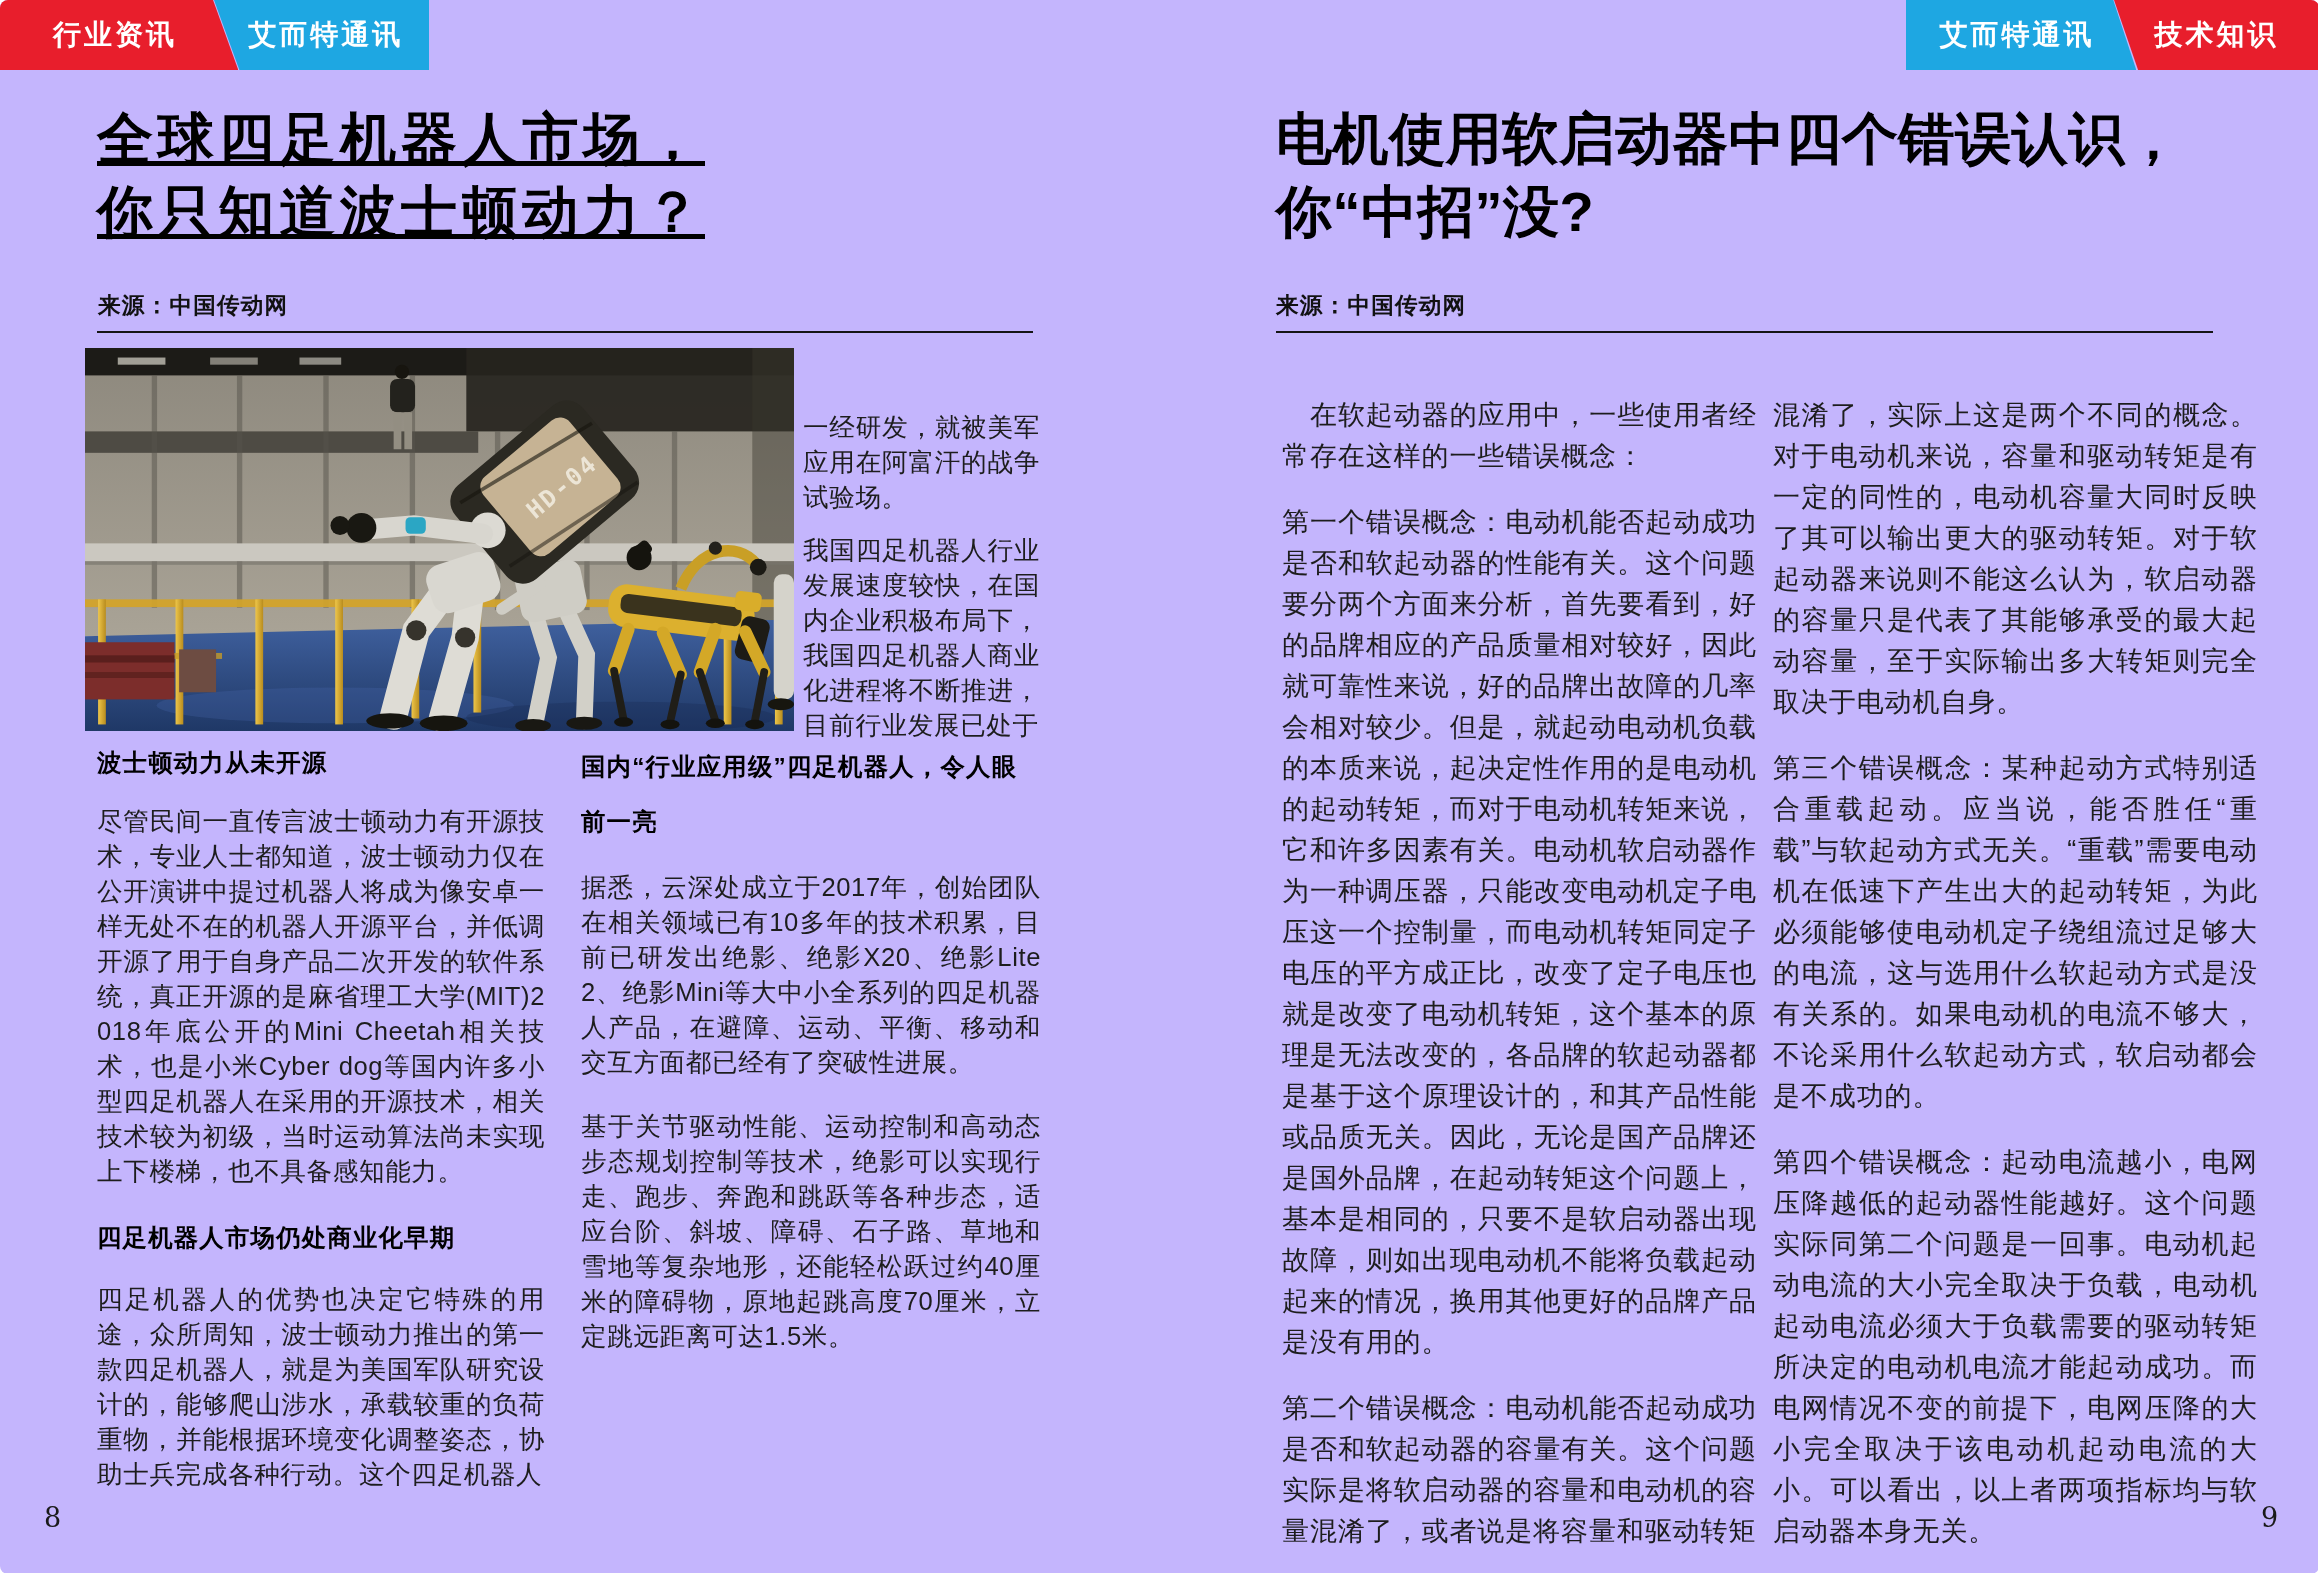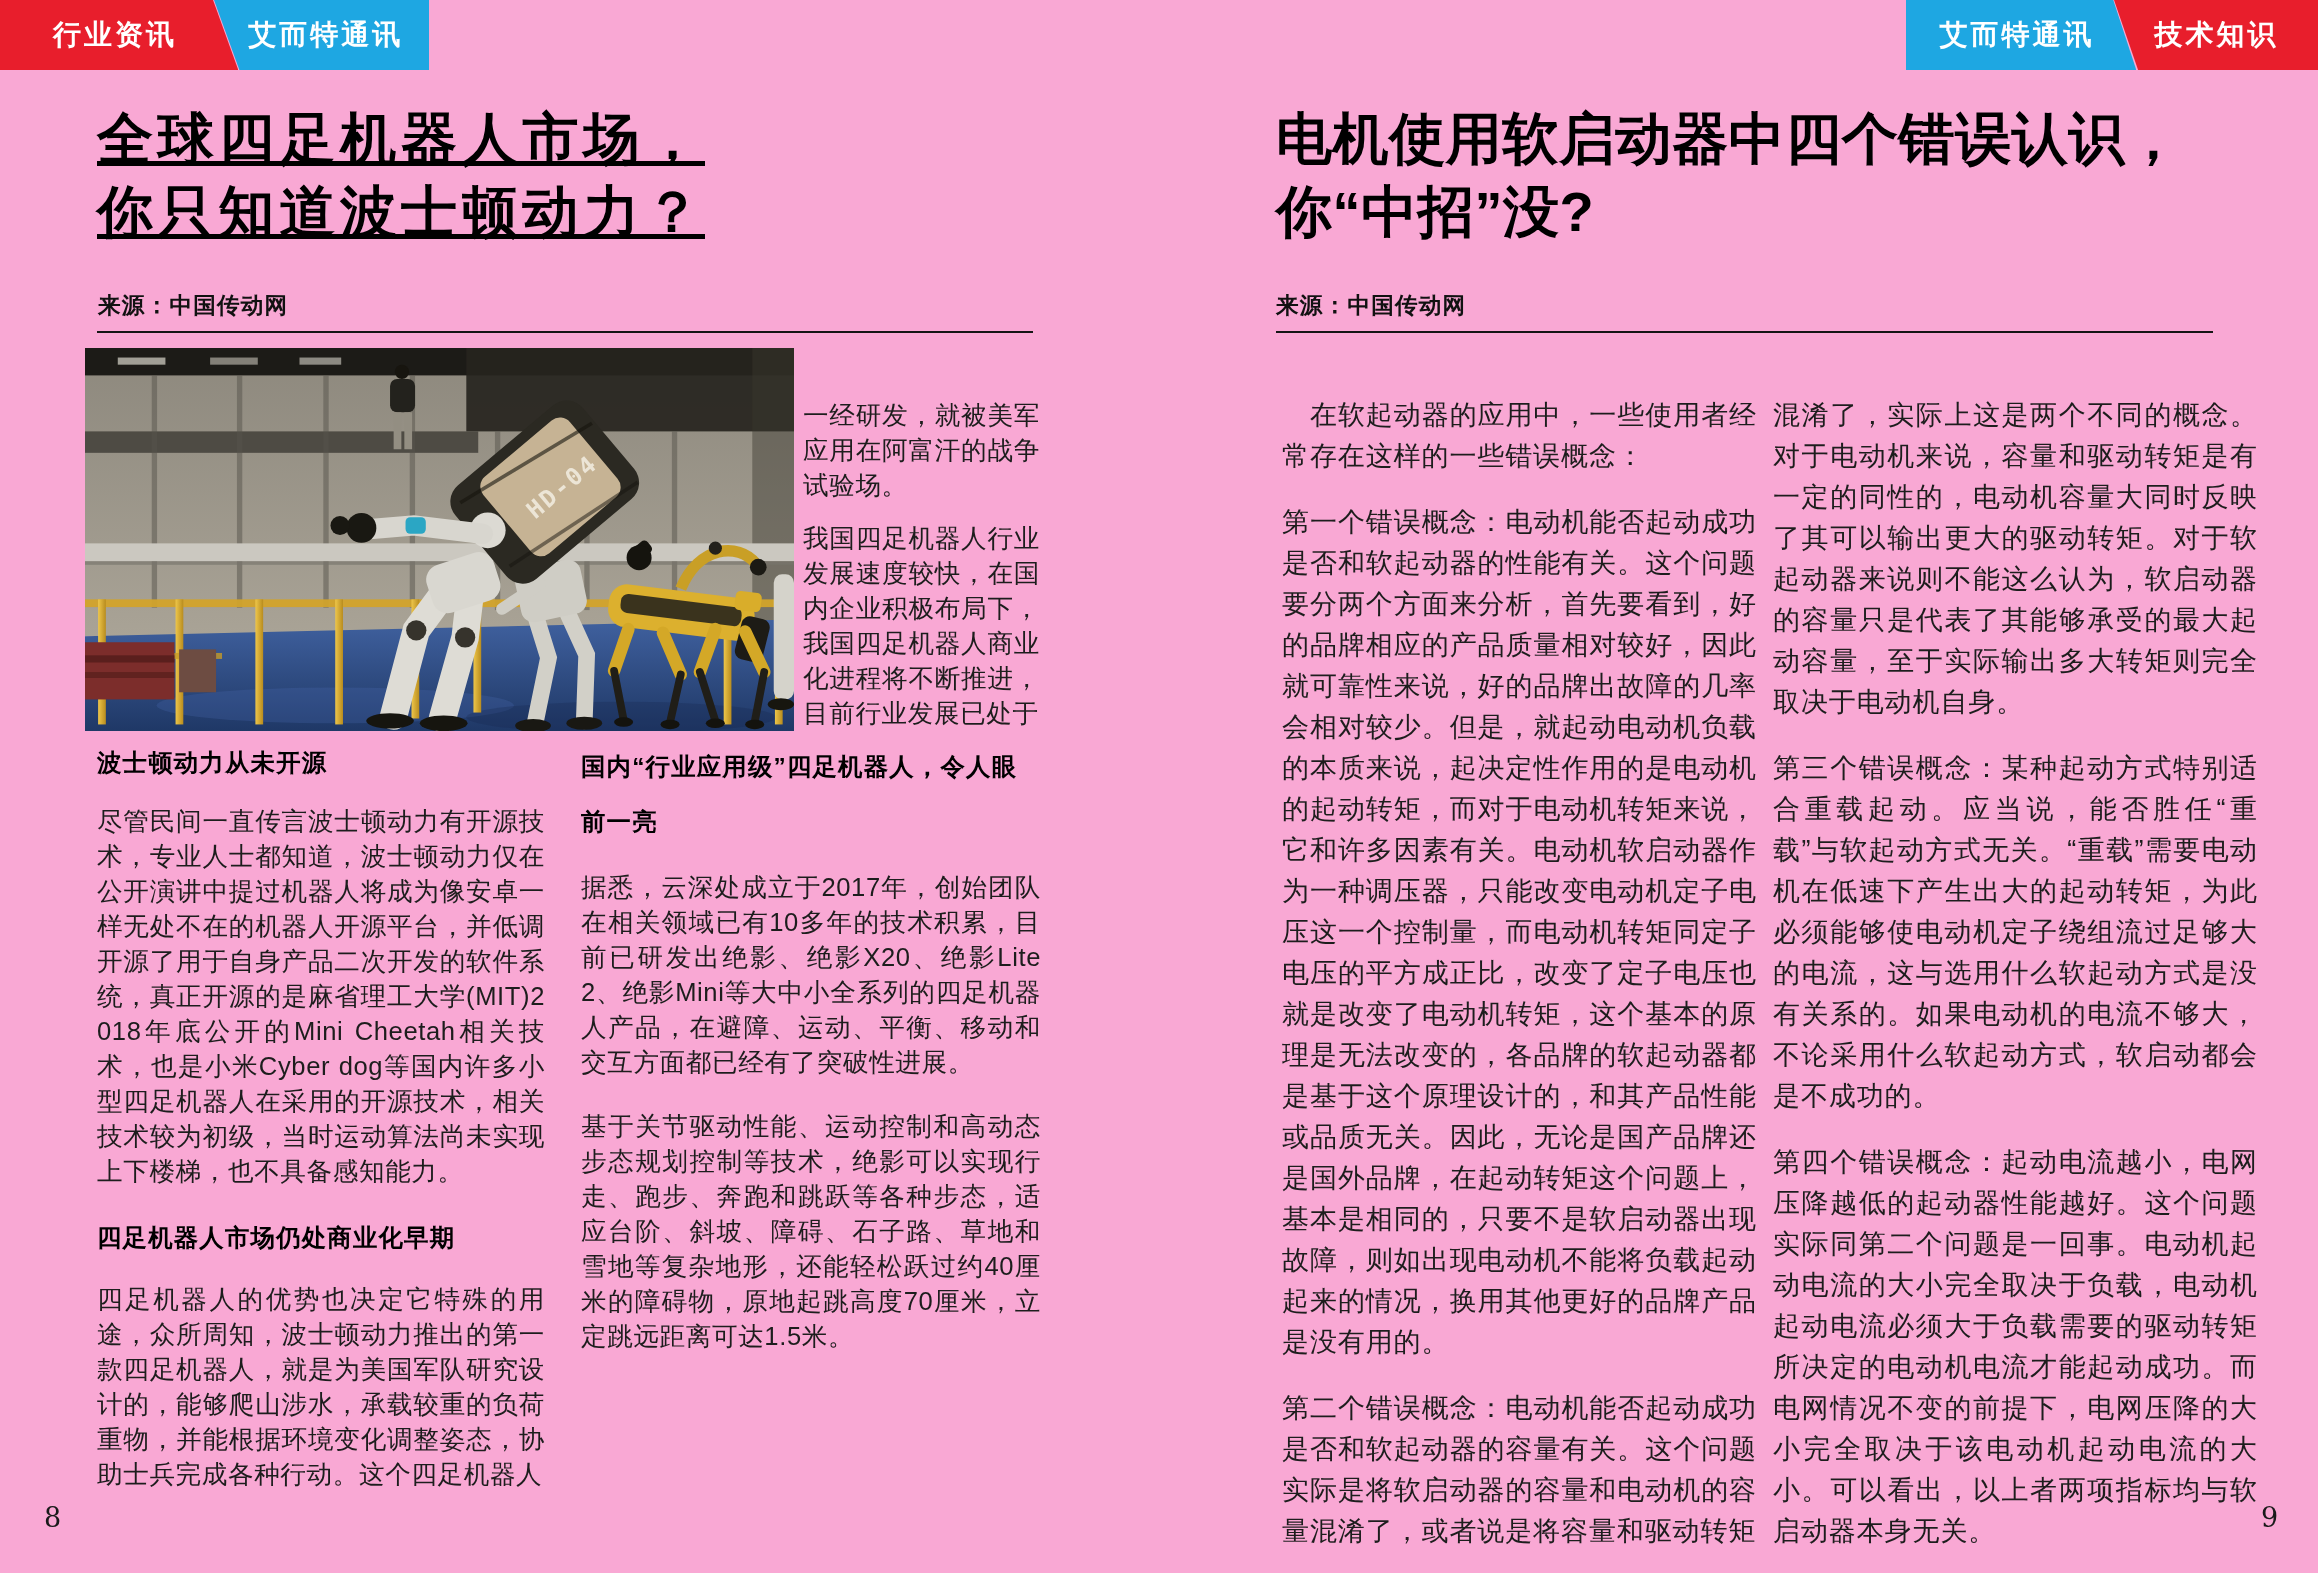--- a/index.html
+++ b/index.html
@@ -1,18 +1,18 @@
 <!DOCTYPE html>
 <html style="font-size:9.5px"><head>
 <meta charset="utf-8">
 <style>
   html,body{margin:0;padding:0;background:#ffffff;}
   .spread{
-    position:relative;width:2319px;height:1574px;background:#f9a8d4;overflow:hidden;
-    font-family:"Liberation Sans",sans-serif;color:#1b1b1b;
+    position:relative;width:2319px;height:1574px;background:#c4b5fd;overflow:hidden;
+    font-family:"Liberation Sans",sans-serif;color:#1b1b1b;border-radius:8px;
   }
   
   .tab{position:absolute;top:0;height:70px;display:flex;align-items:center;justify-content:center;
        color:#fff;font-weight:bold;font-size:28px;letter-spacing:3px;}
   .tab-a{left:0;width:230px;background:#e81e2c;clip-path:polygon(0 0,89.4% 0,100% 100%,0 100%);padding-right:8.3px;}
   .tab-b{left:214px;width:207px;background:#1ea7e2;clip-path:polygon(0 0,100% 0,100% 100%,11.8% 100%);padding-left:8.3px;}
   .tab-c{left:1906px;width:222px;background:#1ea7e2;clip-path:polygon(0 0,90% 0,100% 100%,0 100%);padding-right:8.3px;}
   .tab-d{left:2114px;width:205px;background:#e81e2c;clip-path:polygon(0 0,100% 0,100% 100%,10.8% 100%);padding-right:18px;}
   
   .title{position:absolute;margin:0;font-size:56px;line-height:73px;font-weight:900;color:#000;
@@ -28,21 +28,21 @@
   
   .photo{position:absolute;left:85px;top:348px;width:709px;height:383px;margin:0;overflow:hidden;}
   .photo svg{display:block;width:100%;height:100%;}
   
   .col{position:absolute;}
   .col p{margin:0;text-align:justify;word-break:break-all;}
   .lbody p{font-size:25.6px;line-height:35px;letter-spacing:0.6px;color:#1d1d1d;}
   .rbody p{font-size:27px;line-height:41px;letter-spacing:0.9px;color:#1d1d1d;}
   h3{margin:0;font-size:24.4px;font-weight:900;color:#000;letter-spacing:1.2px;line-height:31px;}
   .aside-col{left:803px;top:398px;width:237px;}
-  .aside-col p{margin:0 0 18px 0;}
+  .aside-col p{margin:12px 0 18px 0;}
   .col-left{left:97px;top:747px;width:448px;}
   .col-left h3{margin:0 0 26px 0;}
   .col-left p.p1{margin:0 0 33px 0;}
   .col-left h3.h2{margin:0 0 29px 0;}
   .col-mid{left:581px;top:739px;width:460px;}
   .col-mid p.cont{margin:0 0 33px 0;}
   .col-mid h3{line-height:55px;margin:0 0 21.4px 0;}
   .col-mid p.p3{margin:0 0 29px 0;}
   .rcol1{left:1276px;top:395px;width:481px;}
   .rcol2{left:1767px;top:395px;width:491px;}

